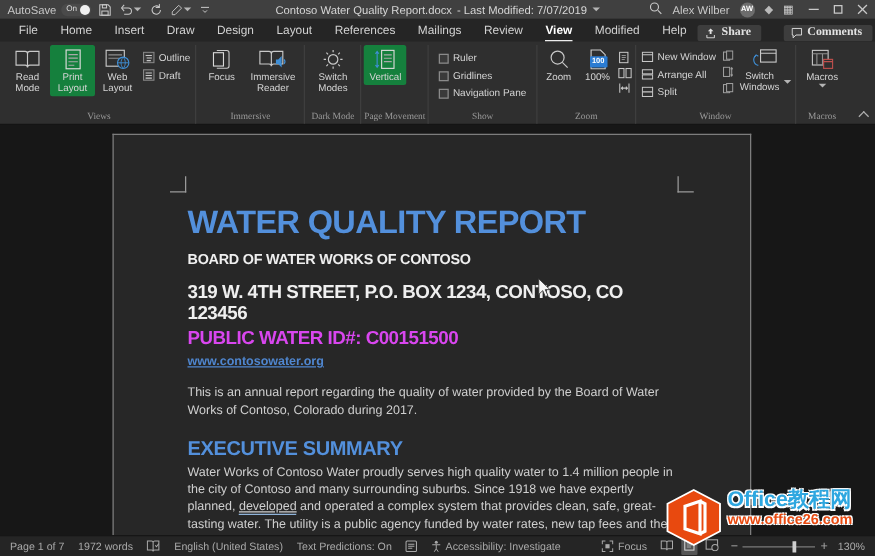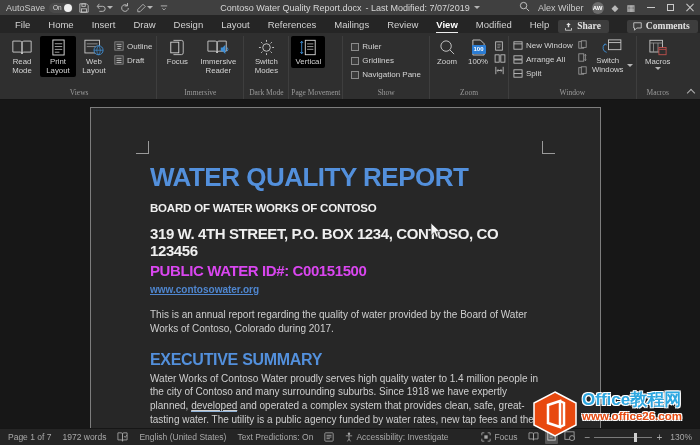--- a/index.html
+++ b/index.html
@@ -34,21 +34,21 @@
   .tabrow-right { margin-left:auto; display:flex; align-items:center; gap:18px;font-family:Liberation Serif, serif; }
   .chip { background:#3d3d3d; padding:1px 8px 2px 6px; border-radius:2px; display:flex; align-items:center; gap:4px; font-size:9.5px; color:#e2e2e2; font-weight:bold; }
 
   
   .ribbon { height:67px; background:#2f2f2f; border-bottom:1px solid #141414; display:flex; padding:3px 2px 0 2px; position:relative; }
   .rgroup { display:flex; flex-direction:column; border-right:1px solid #3e3e3e; padding:0 2px; }
   .rgroup:last-of-type { border-right:none; }
   .rgroup-content { flex:1; display:flex; align-items:flex-start; }
   .rgroup-label { text-align:center; font-size:7.5px; color:#9a9a9a; height:12px; line-height:12px; white-space:nowrap;font-family:Liberation Serif, serif; }
   .rbtn-lg { width:36px; display:flex; flex-direction:column; align-items:center; gap:2px; font-size:7.8px; color:#d4d4d4; text-align:center; line-height:1.15; padding:3px 1px 1px 1px; border-radius:2px; }
-  .rbtn-lg.selected { background:#000000; }
+  .rbtn-lg.selected { background:#15803d; }
   .rbtn-sm { display:flex; align-items:center; gap:3px; font-size:8px; color:#d4d4d4; padding:1px 2px; white-space:nowrap; }
   .stack { display:flex; flex-direction:column; justify-content:flex-start; gap:2px; padding-top:4px; }
   .cbx { width:8px; height:8px; background:#3a3a3a; border:1px solid #8a8a8a; display:inline-block; }
   .icobox { display:flex; align-items:center; justify-content:center; }
   .collapse-chev { position:absolute; right:6px; bottom:3px; width:6px; height:6px; border-left:1px solid #b0b0b0; border-top:1px solid #b0b0b0; transform:rotate(45deg); }
 
   
   .canvas { position:relative; height:328px; background:#171717; overflow:hidden; }
   .page { position:absolute; left:90px; top:7px; width:511px; height:400px; background:#272727; border:1px solid #7d7d7d; border-bottom:none; }
   .cropmark { position:absolute; width:13px; height:13px; }

